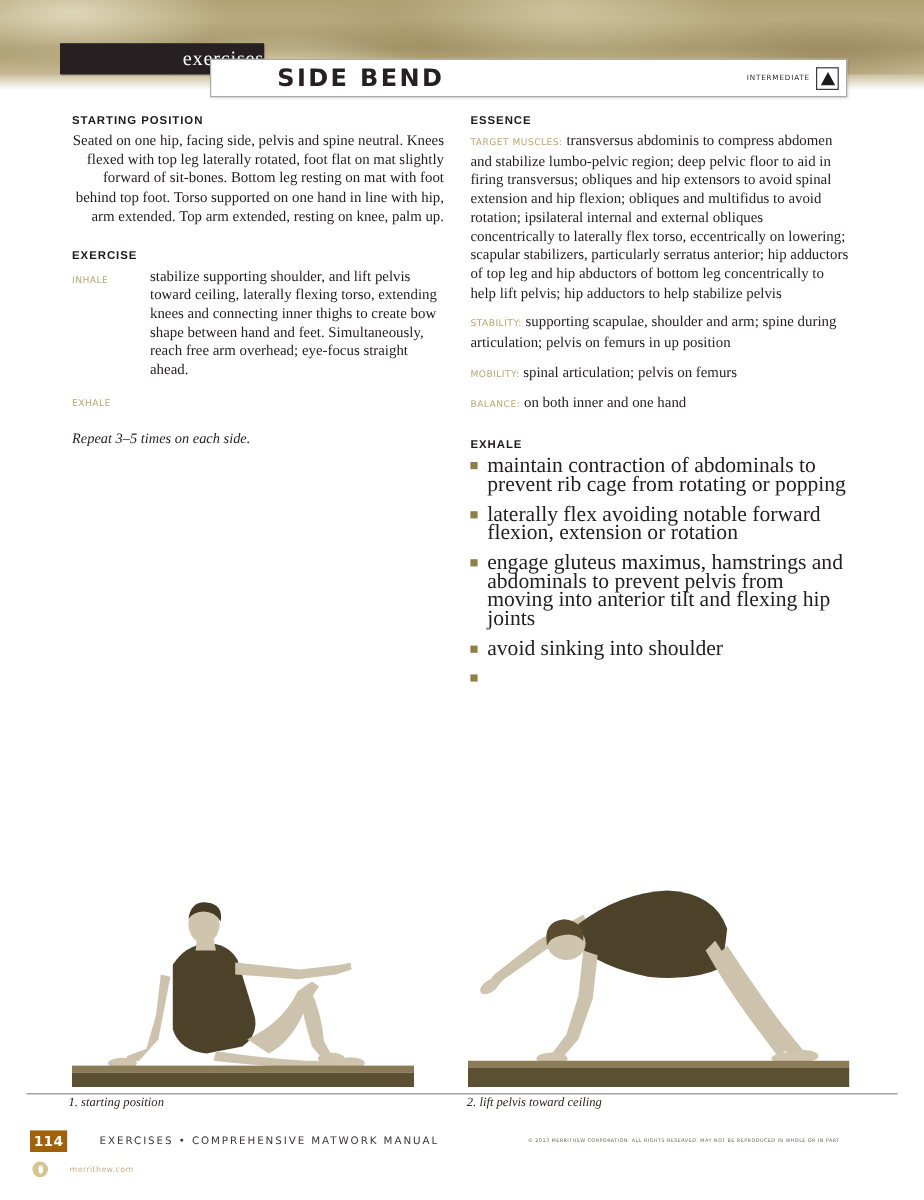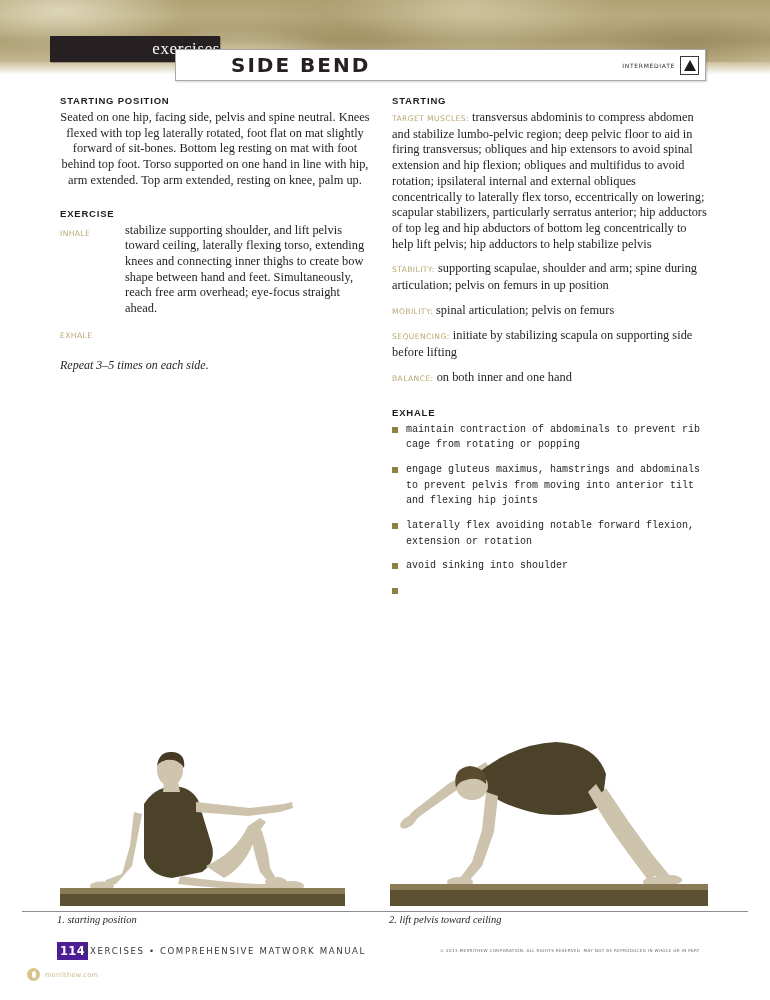--- a/index.html
+++ b/index.html
@@ -117,21 +117,21 @@
     letter-spacing: 0.8px;
     color: #1e1a1c;
     margin-bottom: 4px;
   }
 
   p.body-text {
     font-family: "Liberation Serif", serif;
     font-size: 12.4px;
     line-height: 15.7px;
     color: #221d1f;
-    text-align: center;
+    text-align: right;
   }
 
   .gap-lg { height: 19px; }
   .gap-md { height: 11px; }
   .gap-sm { height: 7px; }
 
   
   .kv-row {
     display: flex;
     font-family: "Liberation Serif", serif;
@@ -170,22 +170,22 @@
     font-size: 7.6px;
     letter-spacing: 0.4px;
     color: #b9a871;
   }
 
   
   ul.focus-list { list-style: none; }
   ul.focus-list li {
     position: relative;
     padding-left: 14px;
-    font-family: Liberation Mono, monospace;
-    font-size: 10px;
+    font-family: Liberation Serif, serif;
+    font-size: 18px;
     line-height: 15.7px;
     color: #221d1f;
     margin-bottom: 9px;
   }
   ul.focus-list li .bullet-sq {
     position: absolute;
     left: 0; top: 5px;
     width: 6px; height: 6px;
     background: #8f8046;
   }
@@ -232,30 +232,29 @@
     text-align: center;
   }
   .caption-1 { left: 57px; }
   .caption-2 { left: 389px; }
 
   
   .page-badge {
     position: absolute;
     top: 942px; left: 25px;
     width: 31px; height: 18px;
-    background: #4c1d95;
+    background: #a16207;
     color: #ffffff;
     font-family: "DejaVu Sans", sans-serif;
     font-weight: bold;
     font-size: 11.5px;
     display: flex;
     align-items: center;
     justify-content: center;
     letter-spacing: 0.3px;
-    margin-left: 32px;
   }
   .footer-title {
     position: absolute;
     top: 946px; left: 63px;
     font-family: "DejaVu Sans", sans-serif;
     font-size: 8.6px;
     letter-spacing: 1.6px;
     color: #3c3638;
     padding-left: 20px;
   }
@@ -266,21 +265,21 @@
     font-size: 4.1px;
     letter-spacing: 0.35px;
     color: #6d6660;
     white-space: nowrap;
   }
   .brand {
     position: absolute;
     top: 968px; left: 27px;
     display: flex;
     align-items: center;
-    gap: 5px;
+    gap: 18px;
   }
   .brand-mark {
     width: 13px; height: 13px;
     border-radius: 50%;
     background: #d6c48a;
     display: flex;
     align-items: center;
     justify-content: center;
   }
   .brand-mark i {
@@ -334,55 +333,51 @@
     <div class="kv-label">EXHALE</div>
   </div>
 
   <div class="gap-sm"></div>
 
   <div class="repeat-line">Repeat 3–5 times on each side.</div>
 </div>
 
 <div class="col col-right">
 
-  <h2 class="section-head">STARTING</h2>
+  <h2 class="section-head">ESSENCE</h2>
 
   <p class="inline-block">
     <span class="inline-label">TARGET MUSCLES:</span>
     <span>transversus abdominis to compress abdomen and stabilize lumbo-pelvic region; deep pelvic floor to aid in firing transversus; obliques and hip extensors to avoid spinal extension and hip flexion; obliques and multifidus to avoid rotation; ipsilateral internal and external obliques concentrically to laterally flex torso, eccentrically on lowering; scapular stabilizers, particularly serratus anterior; hip adductors of top leg and hip abductors of bottom leg concentrically to help lift pelvis; hip adductors to help stabilize pelvis</span>
   </p>
 
   <p class="inline-block">
     <span class="inline-label">STABILITY:</span>
     <span>supporting scapulae, shoulder and arm; spine during articulation; pelvis on femurs in up position</span>
   </p>
 
   <p class="inline-block">
     <span class="inline-label">MOBILITY:</span>
     <span>spinal articulation; pelvis on femurs</span>
   </p>
 
-  <p class="inline-block">
-    <span class="inline-label">SEQUENCING:</span>
-    <span>initiate by stabilizing scapula on supporting side before lifting</span>
-  </p>
 
   <p class="inline-block">
     <span class="inline-label">BALANCE:</span>
     <span>on both inner and one hand</span>
   </p>
 
   <div class="gap-md"></div>
 
   <h2 class="section-head">EXHALE</h2>
 
   <ul class="focus-list">
     <li><span class="bullet-sq"></span><span>maintain contraction of abdominals to prevent rib cage from rotating or popping</span></li>
+    <li><span class="bullet-sq"></span><span>laterally flex avoiding notable forward flexion, extension or rotation</span></li>
     <li><span class="bullet-sq"></span><span>engage gluteus maximus, hamstrings and abdominals to prevent pelvis from moving into anterior tilt and flexing hip joints</span></li>
-    <li><span class="bullet-sq"></span><span>laterally flex avoiding notable forward flexion, extension or rotation</span></li>
     <li><span class="bullet-sq"></span><span>avoid sinking into shoulder</span></li>
     <li><span class="bullet-sq"></span></li>
   </ul>
 </div>
 
 <div class="photo-area">
 
   <div class="photo-label">Side Bend</div>
 
   <div class="photo photo-1">

